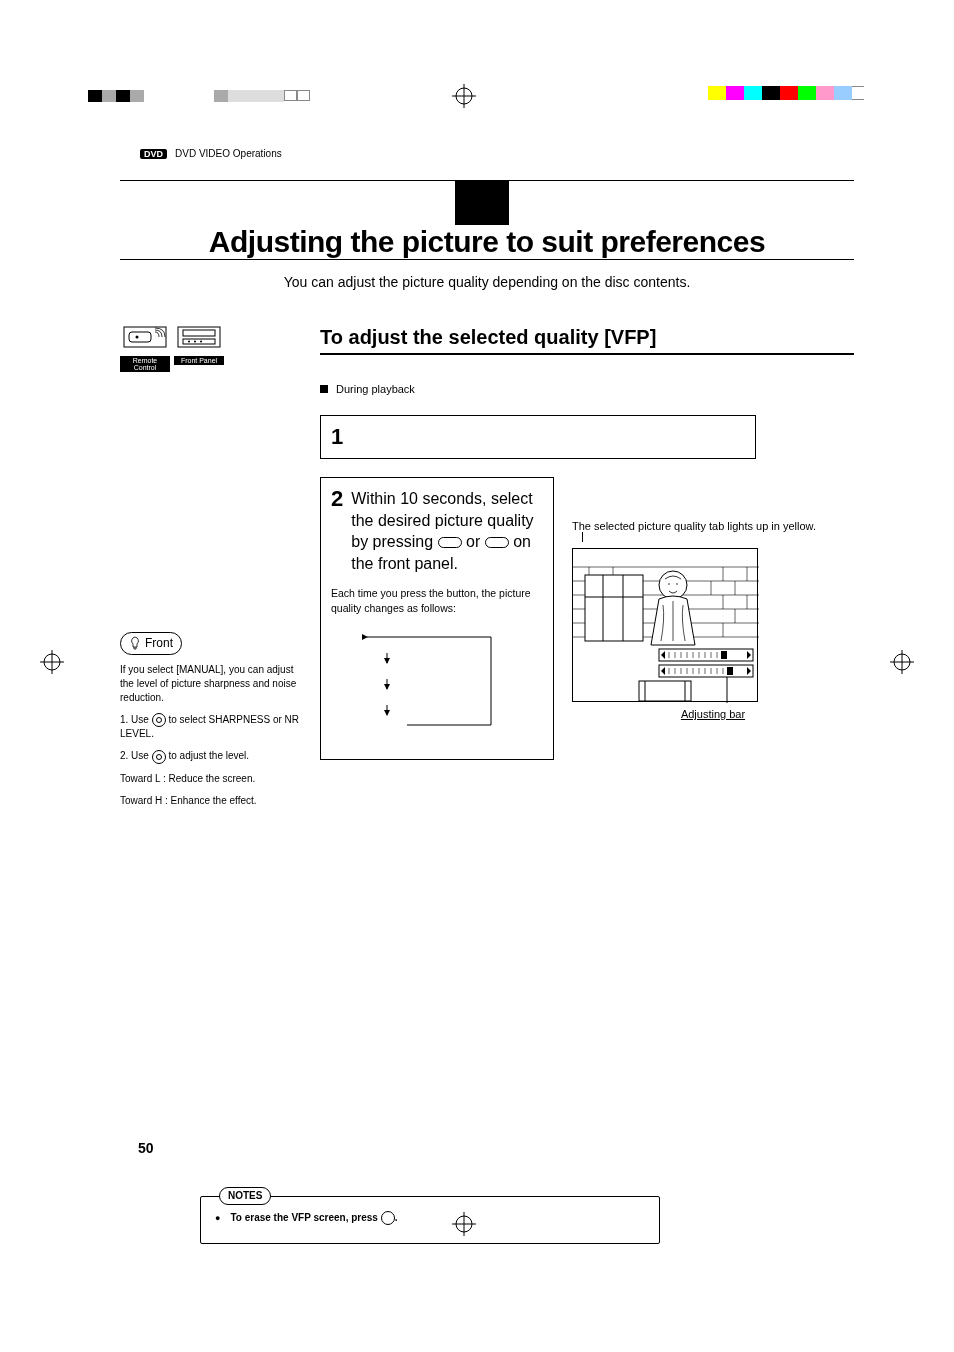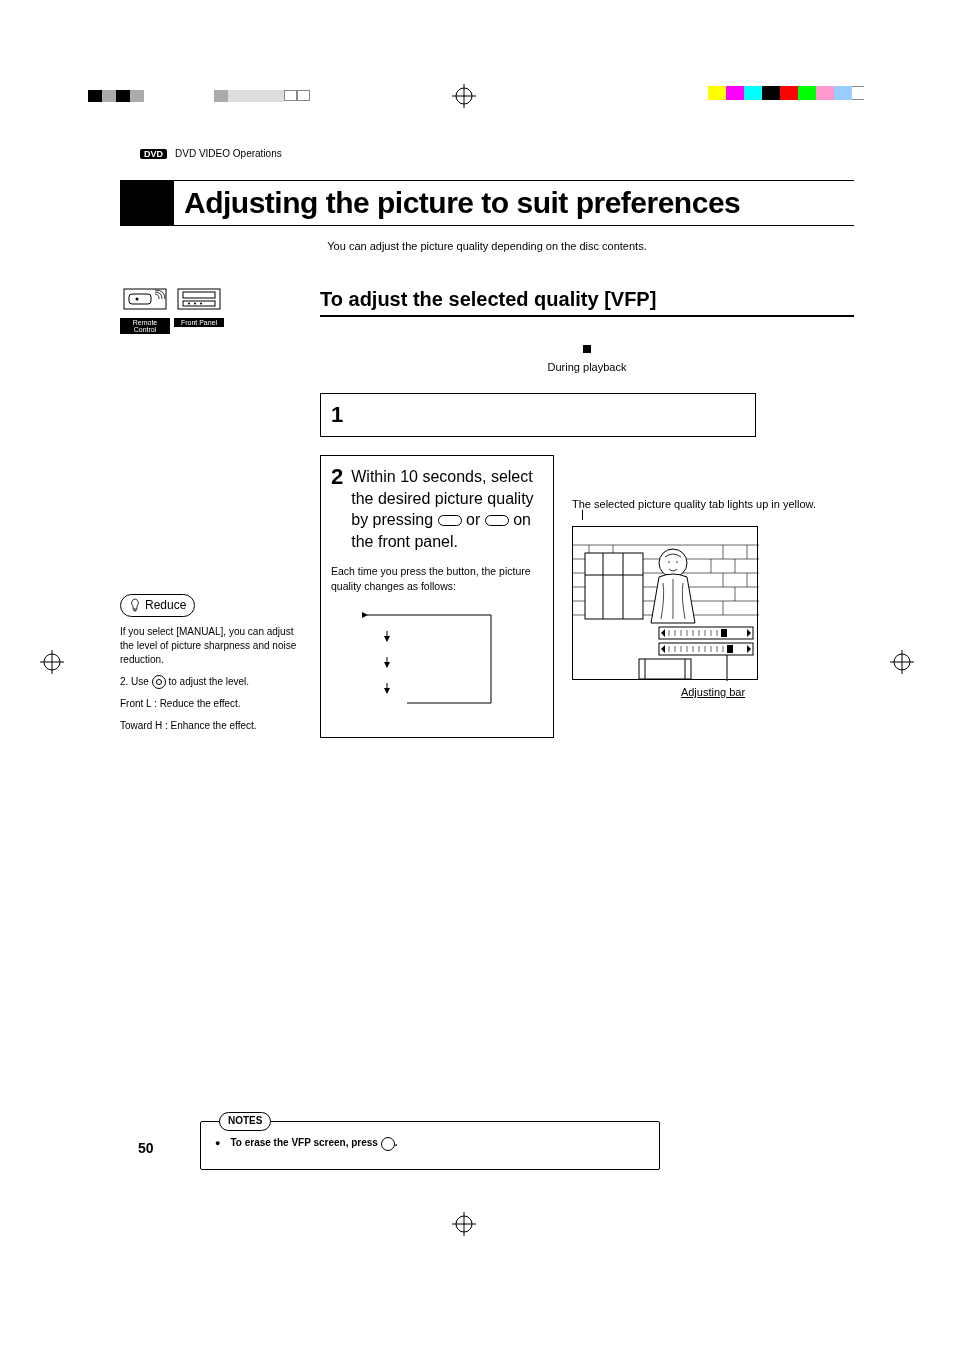--- a/index.html
+++ b/index.html
@@ -33,35 +33,36 @@
     border-radius: 2px;
     font-size: 9px;
   }
   .title-block {
     display: flex;
     align-items: center;
     margin-top: 40px;
     border-top: 1.5px solid #000;
     border-bottom: 1.5px solid #000;
     padding: 0;
+    flex-direction: column;
   }
   .title-black {
     background: #000;
     width: 54px;
     height: 44px;
     margin-right: 10px;
   }
   .title-text {
     font-size: 30px;
     font-weight: bold;
     letter-spacing: -0.5px;
   }
   .intro {
     text-align: center;
-    font-size: 11px;
+    font-size: 14px;
     margin-top: 14px;
   }
   .two-col {
     display: flex;
     margin-top: 36px;
   }
   .leftcol {
     width: 200px;
     flex-shrink: 0;
   }
@@ -85,21 +86,20 @@
     border-bottom: 2px solid #000;
     padding-bottom: 4px;
     margin-bottom: 28px;
   }
   .bullet-row {
     display: flex;
     align-items: center;
     gap: 8px;
     font-size: 11px;
     margin-bottom: 20px;
-    flex-direction: column;
   }
   .black-sq { width: 8px; height: 8px; background: #000; }
   .step {
     display: flex;
     gap: 8px;
     border: 1.2px solid #000;
     padding: 10px 10px;
     font-size: 16px;
     margin-bottom: 18px;
     width: 436px;
@@ -330,25 +330,26 @@
             </svg>
           <div class="bar">Front Panel</div>
         </div>
       </div>
 
       <div class="hints-box">
         <div class="hints-tag">
           <svg width="12" height="14">
               <path d="M6 1 A4 4 0 0 1 8 8 L8 11 L4 11 L4 8 A4 4 0 0 1 6 1 M4 12 L8 12 M5 13 L7 13" fill="none" stroke="#000" stroke-width="0.8"></path>
             </svg>
-          <span>Reduce</span>
+          <span>Front</span>
         </div>
         <p>If you select [MANUAL], you can adjust the level of picture sharpness and noise reduction.</p>
+        <p><span>1. Use</span> <span class="joy"></span> <span>to select SHARPNESS or NR LEVEL.</span></p>
         <p><span>2. Use</span> <span class="joy"></span> <span>to adjust the level.</span></p>
-        <p>Front L : Reduce the effect.</p>
+        <p>Toward L : Reduce the screen.</p>
         <p>Toward H : Enhance the effect.</p>
       </div>
     </div>
 
     <div class="rightcol">
       <div class="subtitle">To adjust the selected quality [VFP]</div>
 
       <div class="bullet-row">
         <span class="black-sq"></span>
         <span>During playback</span>

